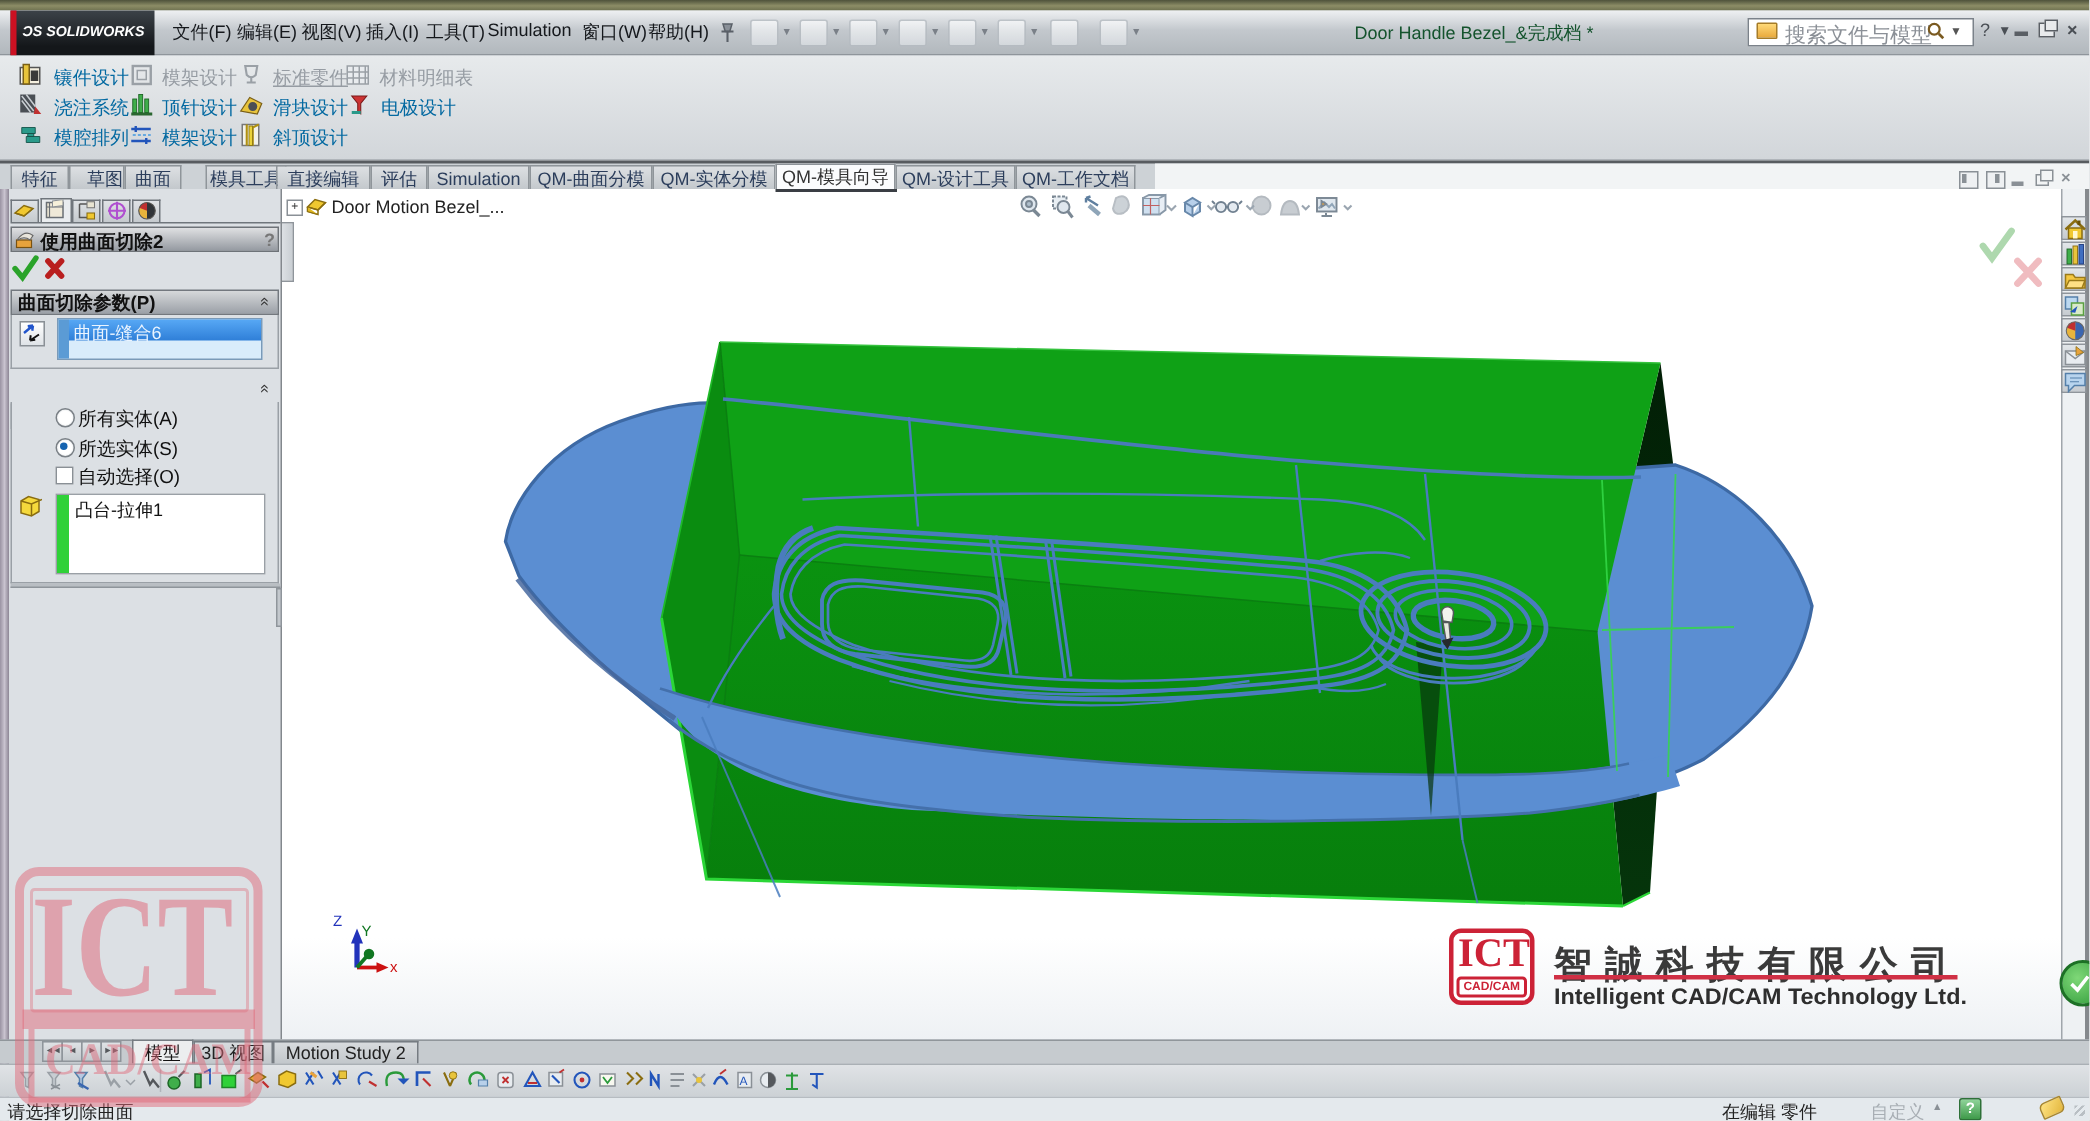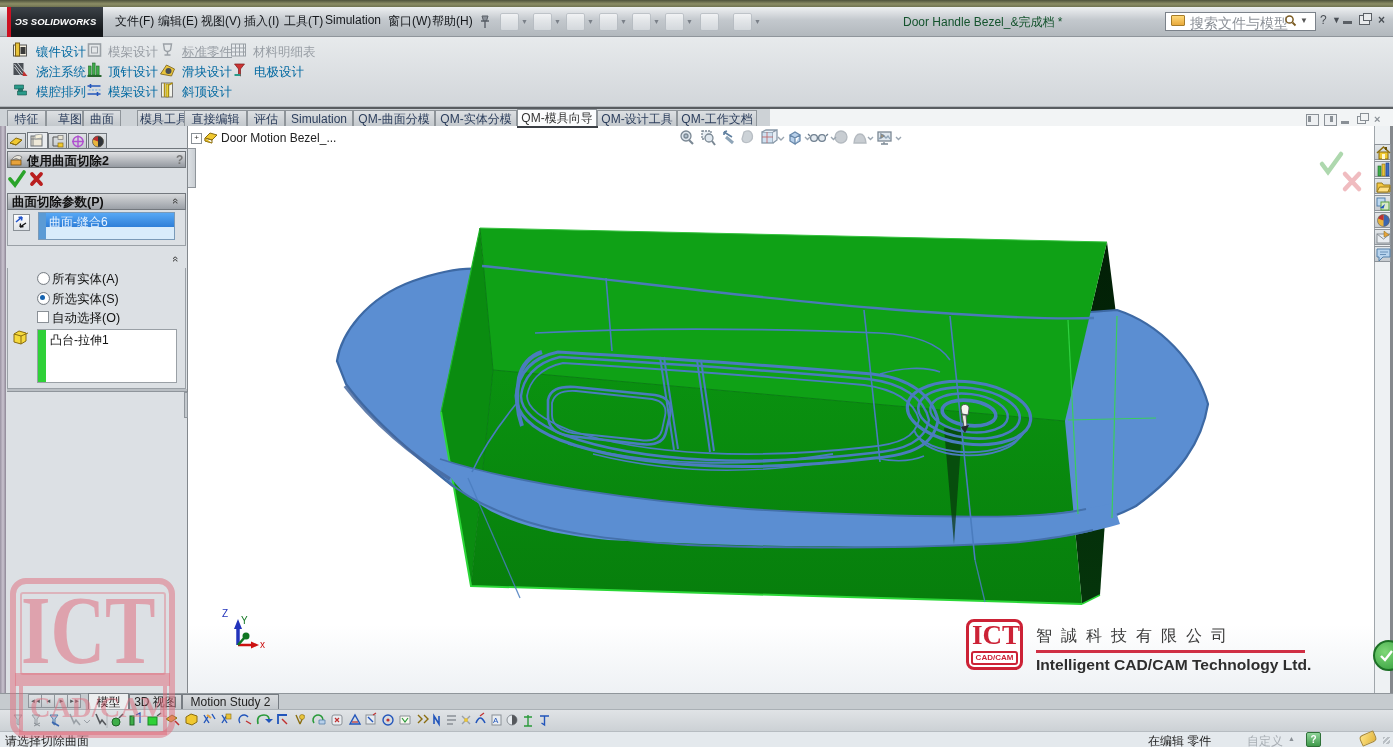--- a/index.html
+++ b/index.html
@@ -540,21 +540,21 @@
   <div class="abs" style="left:1148px;top:733px;font-size:12px;color:#222;">在编辑 零件</div>
   <div class="abs" style="left:1247px;top:733px;font-size:12px;color:#a8aeb4;">自定义</div>
   <div class="abs" style="left:1288px;top:735px;font-size:7px;color:#8a9096;">▲</div>
   <div class="abs" style="left:1306px;top:732px;width:13px;height:13px;border:1px solid #2e7038;background:linear-gradient(#8fd49a,#3f9a4a);font-size:10px;font-weight:bold;color:#fff;text-align:center;line-height:13px;border-radius:2px;">?</div>
   <div class="abs" style="left:1360px;top:733px;width:14px;height:9px;background:linear-gradient(135deg,#ffe484,#e2b53c);border:1px solid #a8862e;border-radius:4px 1px 4px 1px;transform:rotate(-24deg);"></div>
   <div class="abs" style="left:1383px;top:737px;width:7px;height:7px;background:repeating-linear-gradient(135deg,#b9bfc4 0 1.5px,transparent 1.5px 3.5px);"></div>
 
   <div class="abs" style="left:966px;top:619px;width:57px;height:51px;background:#fff;border:3px solid #cc2236;border-radius:8px;box-sizing:border-box;"></div>
   <div class="abs" style="left:972px;top:620px;font-size:27px;font-weight:bold;font-family:'Liberation Serif',serif;color:#cc2236;">ICT</div>
   <div class="abs" style="left:971px;top:651px;width:47px;height:14px;border:2px solid #cc2236;border-radius:3px;box-sizing:border-box;font-size:8px;font-weight:bold;color:#cc2236;text-align:center;line-height:10px;">CAD/CAM</div>
-  <div class="abs" style="left:1036px;top:626px;font-size:16px;color:#3a3a3a;letter-spacing:9px;font-weight:normal;">智誠科技有限公司</div>
+  <div class="abs" style="left:1036px;top:626px;font-size:25px;color:#3a3a3a;letter-spacing:9px;font-weight:bold;">智誠科技有限公司</div>
   <div class="abs" style="left:1036px;top:650px;width:269px;height:2.5px;background:#d03045;"></div>
   <div class="abs" style="left:1036px;top:656px;font-size:15px;font-weight:bold;color:#2e2e2e;letter-spacing:0px;transform:scaleX(1.04);transform-origin:left;">Intelligent CAD/CAM Technology Ltd.</div>
 
   <div class="abs" style="left:10px;top:578px;width:165px;height:160px;border:6px solid rgba(224,105,122,0.5);border-radius:16px;box-sizing:border-box;"></div>
   <div class="abs" style="left:20px;top:592px;width:146px;height:83px;border:2px solid rgba(224,105,122,0.38);border-radius:3px;box-sizing:border-box;"></div>
   <div class="abs" style="left:15px;top:673px;width:155px;height:13px;background:rgba(224,105,122,0.5);"></div>
   <div class="abs" style="left:19px;top:686px;width:148px;height:49px;border:4px solid rgba(224,105,122,0.5);border-top:none;box-sizing:border-box;"></div>
   <div class="abs" style="left:21px;top:575px;font-size:97px;font-weight:bold;font-family:'Liberation Serif',serif;color:rgba(224,105,122,0.52);transform:scaleX(0.78);transform-origin:left;">ICT</div>
   <div class="abs" style="left:30px;top:690px;font-size:30px;font-weight:bold;font-family:'Liberation Serif',serif;color:rgba(224,105,122,0.48);transform:scaleX(0.95);transform-origin:left;">CAD/CAM</div>
 </div>

